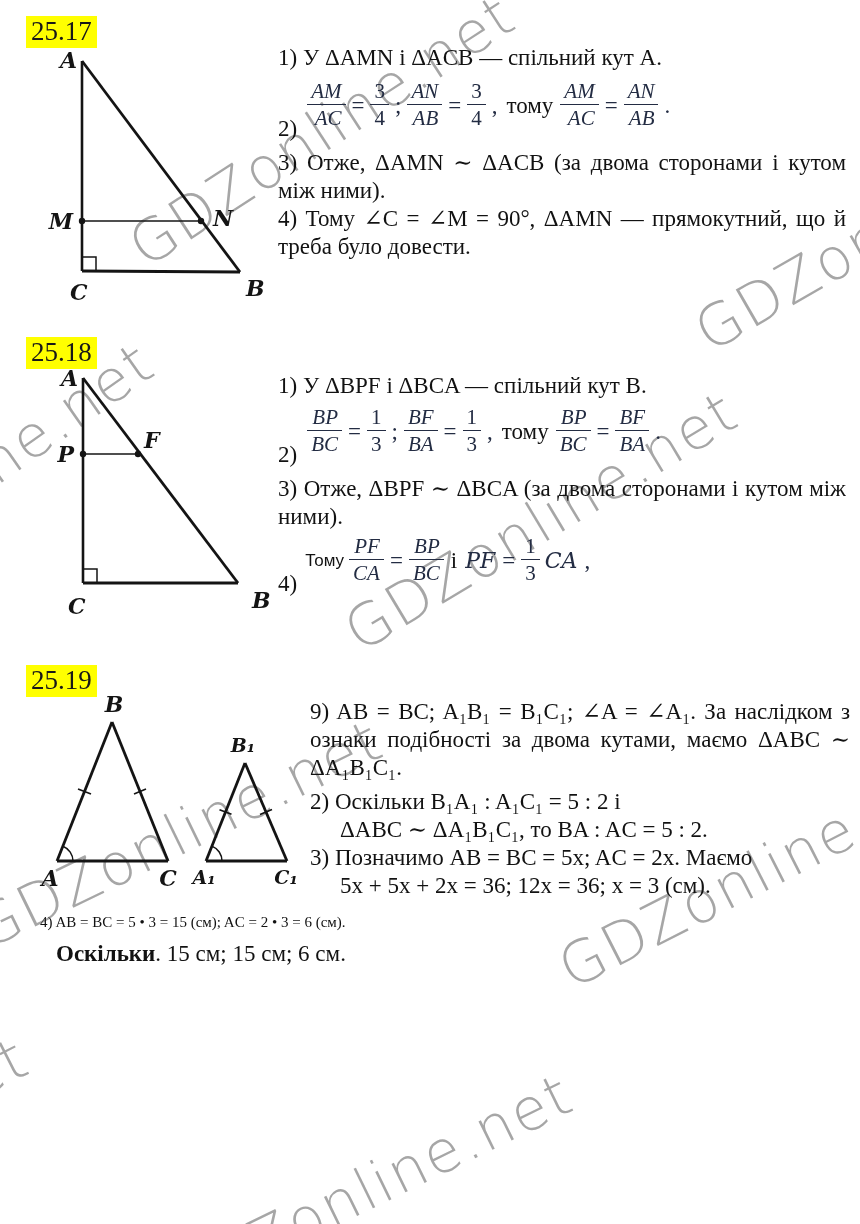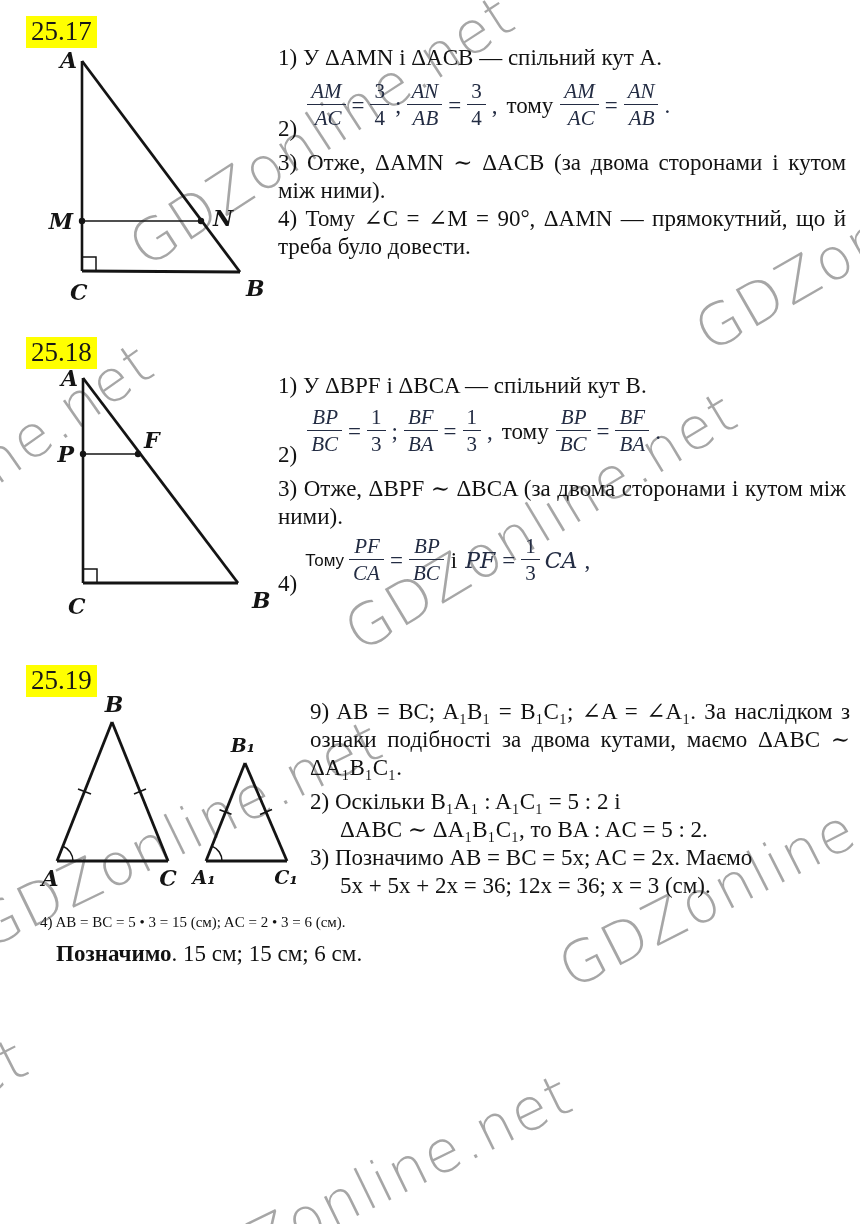--- a/index.html
+++ b/index.html
@@ -254,17 +254,17 @@
     <div class="tcol t19">
       <div class="jp">9) AB = BC; A₁B₁ = B₁C₁; ∠A = ∠A₁. За наслідком з ознаки подібності за двома кутами, маємо ΔABC ∼ ΔA₁B₁C₁.</div>
       <div style="margin-top:6px;">2) Оскільки B₁A₁ : A₁C₁ = 5 : 2 і</div>
       <div class="ind">ΔABC ∼ ΔA₁B₁C₁, то BA : AC = 5 : 2.</div>
       <div>3) Позначимо AB = BC = 5x; AC = 2x. Маємо</div>
       <div class="ind">5x + 5x + 2x = 36; 12x = 36; x = 3 (см).</div>
     </div>
 
     <div class="l4-19">4) AB = BC = 5 • 3 = 15 (см); AC = 2 • 3 = 6 (см).</div>
     <div class="ans">
-      <b>Позначимо</b><span>. 15 см; 15 см; 6 см.</span>
+      <b>Оскільки</b><span>. 15 см; 15 см; 6 см.</span>
     </div>
 
   </div>
 </div>
 
 </body></html>

